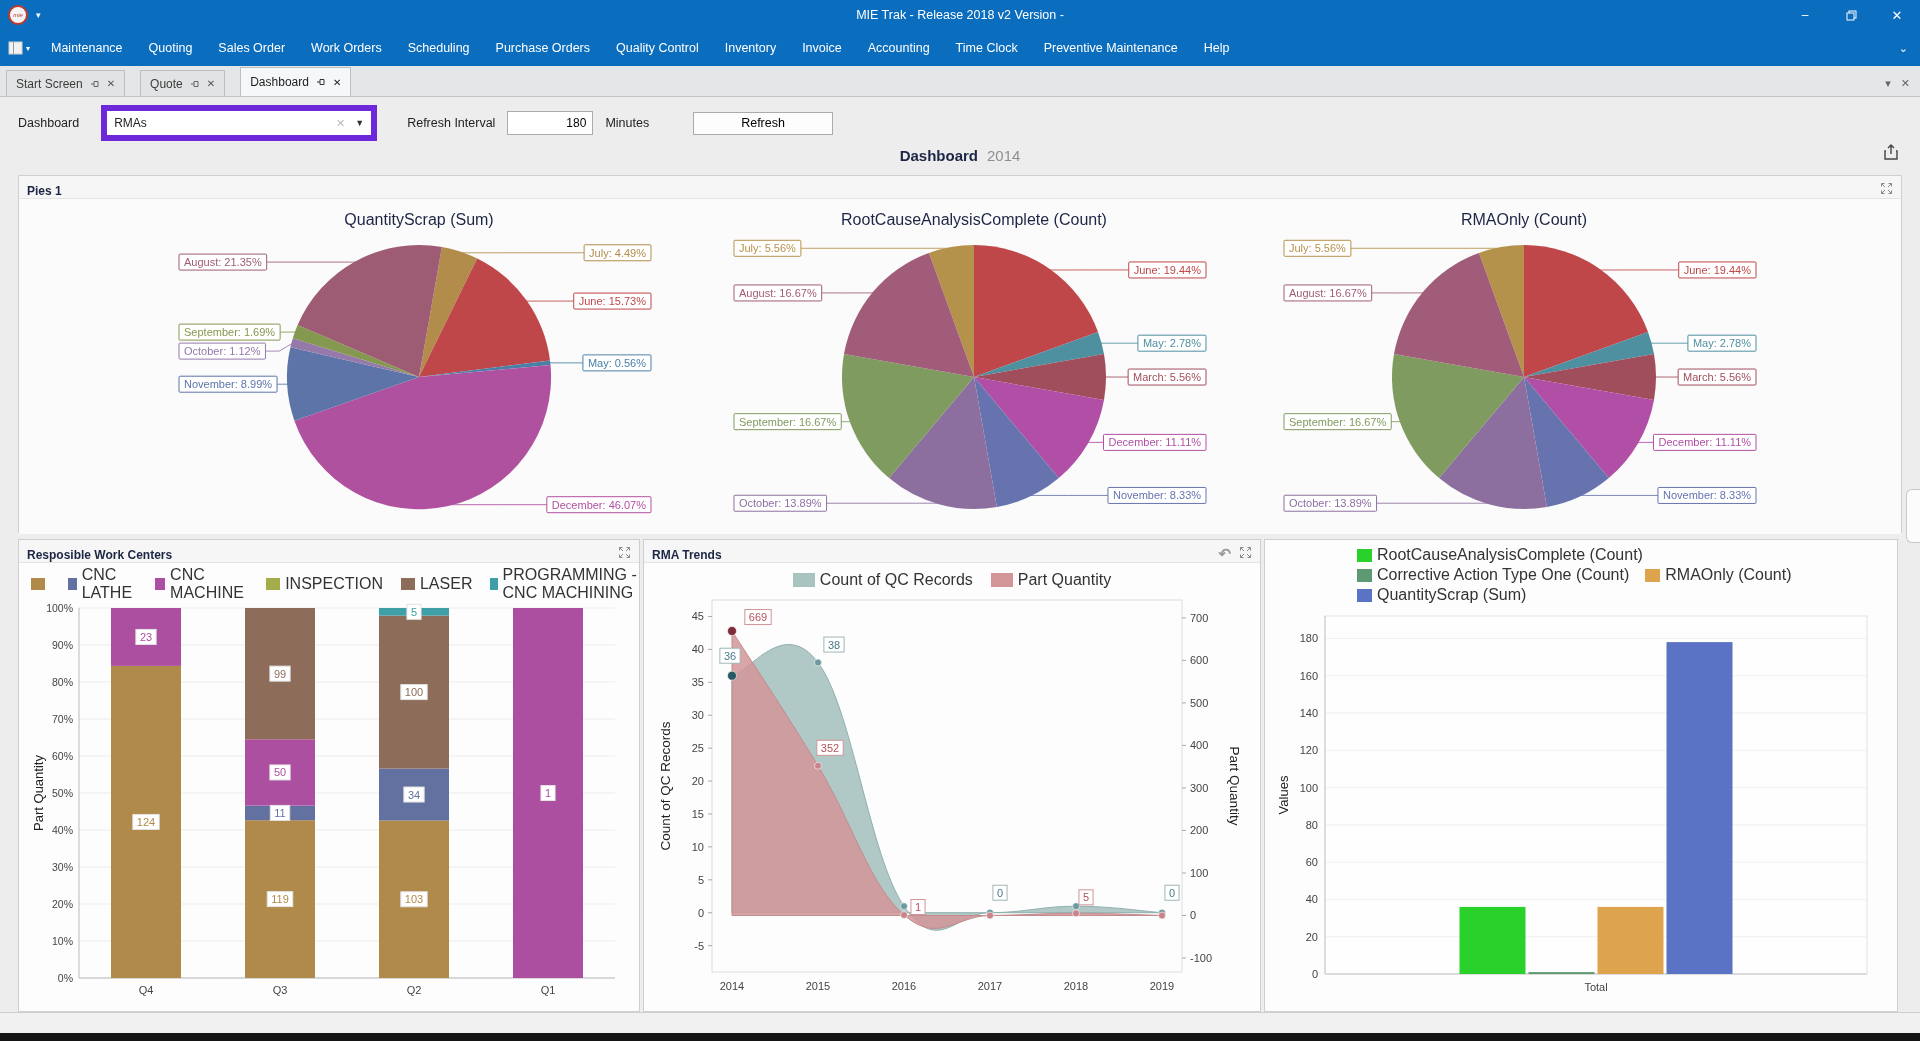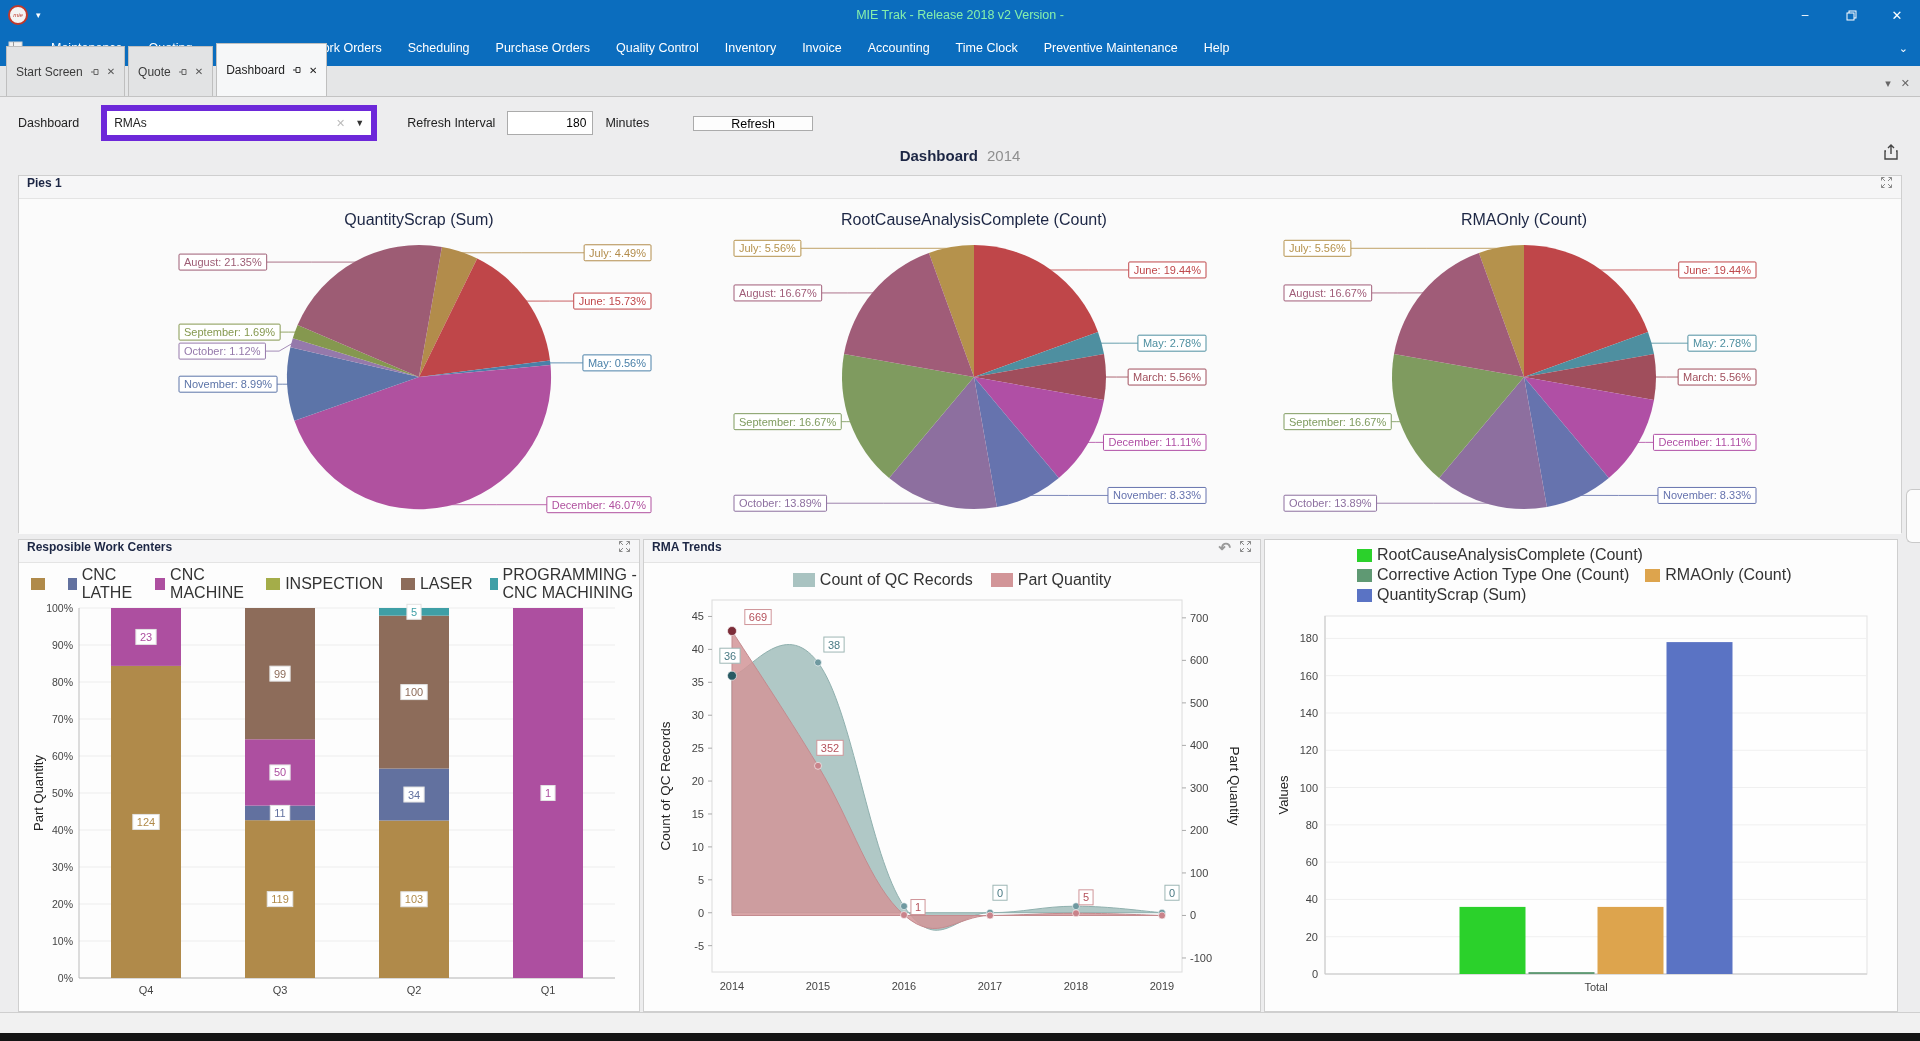--- a/index.html
+++ b/index.html
@@ -4,56 +4,56 @@
 <style>
   html,body{margin:0;padding:0;background:#ececec}
   .app{width:1920px;height:1041px;display:flex;flex-direction:column;overflow:hidden;
        font-family:"Liberation Sans",sans-serif;-webkit-font-smoothing:antialiased}
   
   .titlebar{height:30px;background:#0b6dbe;display:flex;align-items:center;color:#fff;position:relative;flex:none}
   .tb-left{display:flex;align-items:center;gap:8px;padding-left:8px}
   .mie-logo{width:16px;height:16px;border-radius:50%;background:#f4f4f4;border:2px solid #c0392b;
             font-size:6px;color:#c0392b;display:flex;align-items:center;justify-content:center;font-style:italic}
   .qa-arrow{font-size:9px;color:#fff}
-  .tb-title{position:absolute;left:0;right:0;text-align:center;font-size:12.5px;color:#86efac;pointer-events:none}
+  .tb-title{position:absolute;left:0;right:0;text-align:center;font-size:12.5px;color:#ffffff;pointer-events:none}
   .tb-btns{margin-left:auto;display:flex}
   .tb-btn{width:46px;height:30px;display:flex;align-items:center;justify-content:center;color:#fff;font-size:12px}
   
   .menubar{height:36px;background:#0b6dbe;display:flex;align-items:center;color:#fff;flex:none;position:relative}
   .app-icon{width:38px;display:flex;align-items:center;justify-content:center;gap:2px}
   .menu-item{padding:0 13px;font-size:12.5px;line-height:36px;cursor:default;white-space:nowrap}
   .menu-chevron{margin-left:auto;padding-right:12px;font-size:11px}
   
   .tabstrip{height:30px;background:#e5e6e7;border-bottom:1px solid #c3c3c3;display:flex;align-items:flex-end;
             padding-left:6px;flex:none;position:relative}
-  .tab{height:25px;display:flex;align-items:center;gap:7px;padding:12px 9px;font-size:12px;color:#3b3b3b;
-       background:#e2e3e4;border:1px solid #bfbfbf;border-bottom:none;margin-right:3px}
+  .tab{height:25px;display:flex;align-items:center;gap:7px;padding:0 9px;font-size:12px;color:#3b3b3b;
+       background:#e2e3e4;border:1px solid #bfbfbf;border-bottom:none;margin-right:15px}
   .tab.active{background:#f6f7f8;height:28px;color:#222}
   .tab .x{font-size:10px;color:#555}
   .strip-icons{margin-left:auto;display:flex;gap:10px;padding:0 10px 6px 0;color:#666;font-size:11px}
   
   .content{flex:1;padding:0 18px;position:relative;background:#ededee;overflow:hidden}
   .controls{margin-top:12px;height:28px;display:flex;align-items:center;font-size:12.5px;color:#222}
   .combo{width:250px;height:24px;border:6px solid #6d28d9;background:#fff;display:flex;align-items:center;
          padding:0 7px;font-size:12px;margin-left:22px}
   .combo .clear{margin-left:auto;color:#bbb;font-size:11px}
   .combo .arrow{color:#333;margin-left:10px;font-size:9px}
   .ri-label{margin-left:30px}
   .ri-input{width:72px;height:22px;border:1px solid #ababab;margin-left:12px;text-align:right;
             font-size:12px;padding:0 6px;font-family:"Liberation Sans",sans-serif}
   .min-label{margin-left:12px}
-  .refresh-btn{margin-left:44px;height:15px;padding:0 37px;background:#fdfdfd;border:1px solid #ababab;
+  .refresh-btn{margin-left:44px;height:23px;padding:0 47px;background:#fdfdfd;border:1px solid #ababab;
                font-size:12.5px;font-family:"Liberation Sans",sans-serif}
   .title-row{height:36px;position:relative;display:flex;align-items:center;justify-content:center;gap:9px}
   .page-title{font-size:15px;font-weight:bold;color:#1c2644}
   .page-sub{font-size:15px;color:#8f8f8f}
   .export-ic{position:absolute;right:2px;top:6px}
   
   .panel{background:#fdfdfd;border:1px solid #cfcfcf}
-  .panel-header{height:22px;background:#f6f6f7;border-bottom:1px solid #e4e4e4;display:flex;align-items:flex-start;
+  .panel-header{height:22px;background:#f6f6f7;border-bottom:1px solid #e4e4e4;display:flex;align-items:flex-end;
                 padding:0 8px;font-weight:bold;font-size:12px;color:#1c2644}
   .ph-icons{margin-left:auto;display:flex;align-items:center;gap:8px;color:#999}
   .undo-g{font-size:15px;color:#9a9a9a;line-height:10px}
   .pies-panel{margin-top:2px;height:356px}
   .bottom-row{margin-top:6px;display:flex;gap:3px;height:473px}
   .p-wc{width:620px}.p-rma{width:616px}.p-c1{width:632px}
   .legend-row{display:flex;align-items:center;gap:18px;font-size:16px;color:#333;min-height:28px;padding-top:3px}
   .lg-left{padding-left:12px}
   .lg-center{justify-content:center}
   .lg-wrap{flex-wrap:wrap;row-gap:2px;column-gap:16px;width:555px;margin-left:92px;padding-top:6px}

